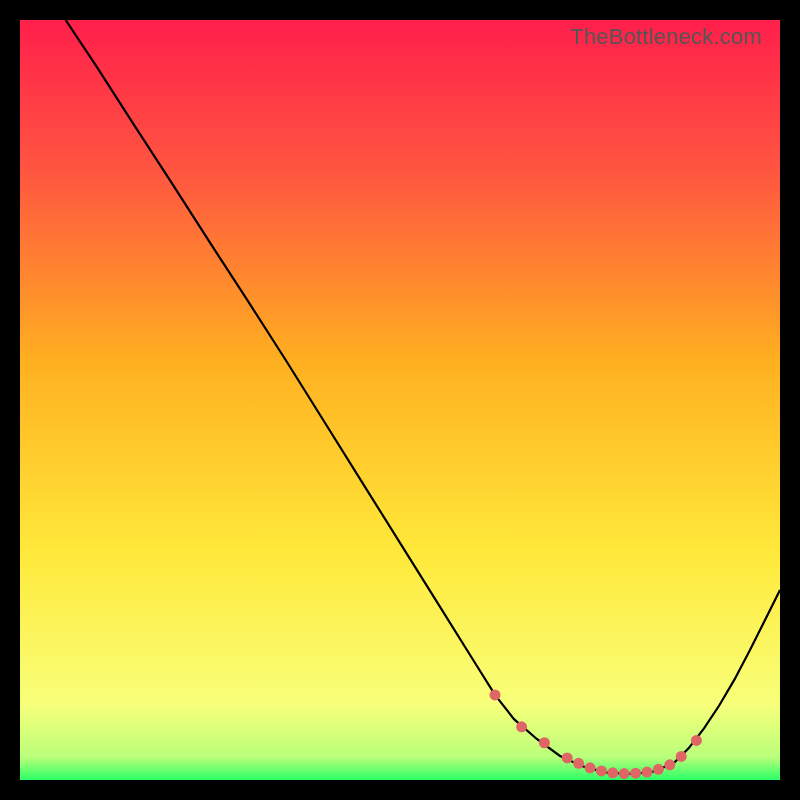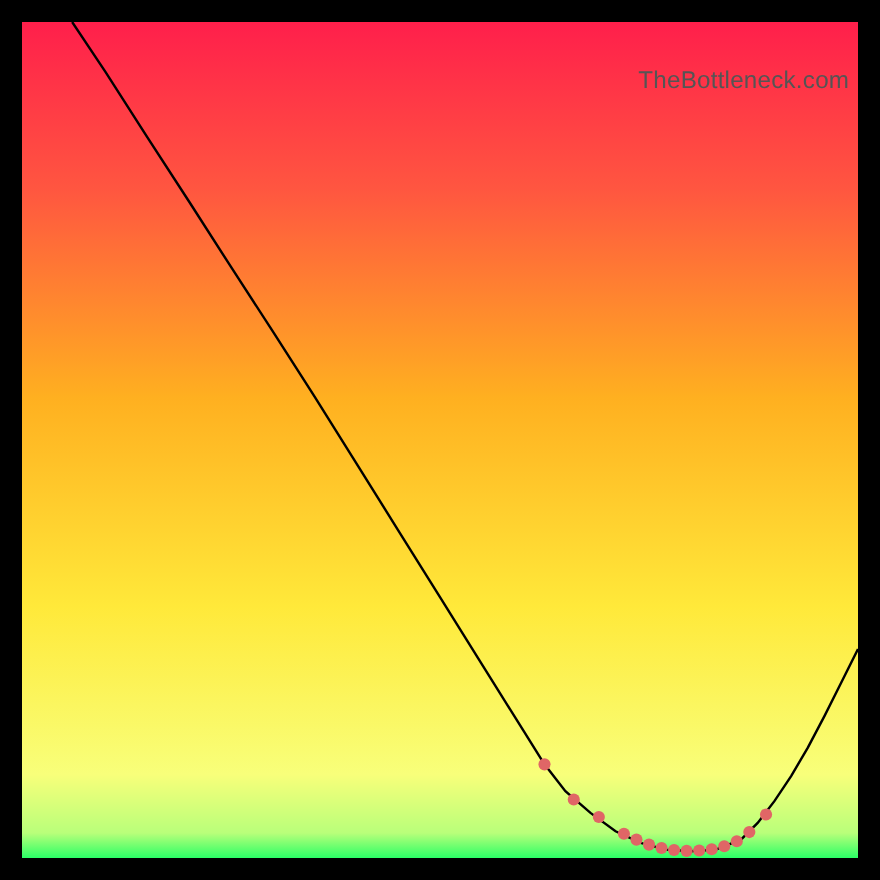--- a/index.html
+++ b/index.html
@@ -15,27 +15,26 @@
     position: absolute;
     left: 20px;
     top: 20px;
     width: 760px;
     height: 760px;
     background: #000;
   }
   .watermark {
     position: absolute;
     top: 4px;
-    right: 8px;
+    right: 18px;
     color: #555;
     font-size: 22px;
     font-weight: 500;
     letter-spacing: 0.2px;
     z-index: 10;
-    margin-top: 36px;
   }
   svg { display: block; }
 </style>
 </head>
 <body>
 
 <div class="frame">
   <div class="watermark">TheBottleneck.com</div>
 
   <svg id="chart-svg" width="760" height="760" viewBox="0 0 760 760">

